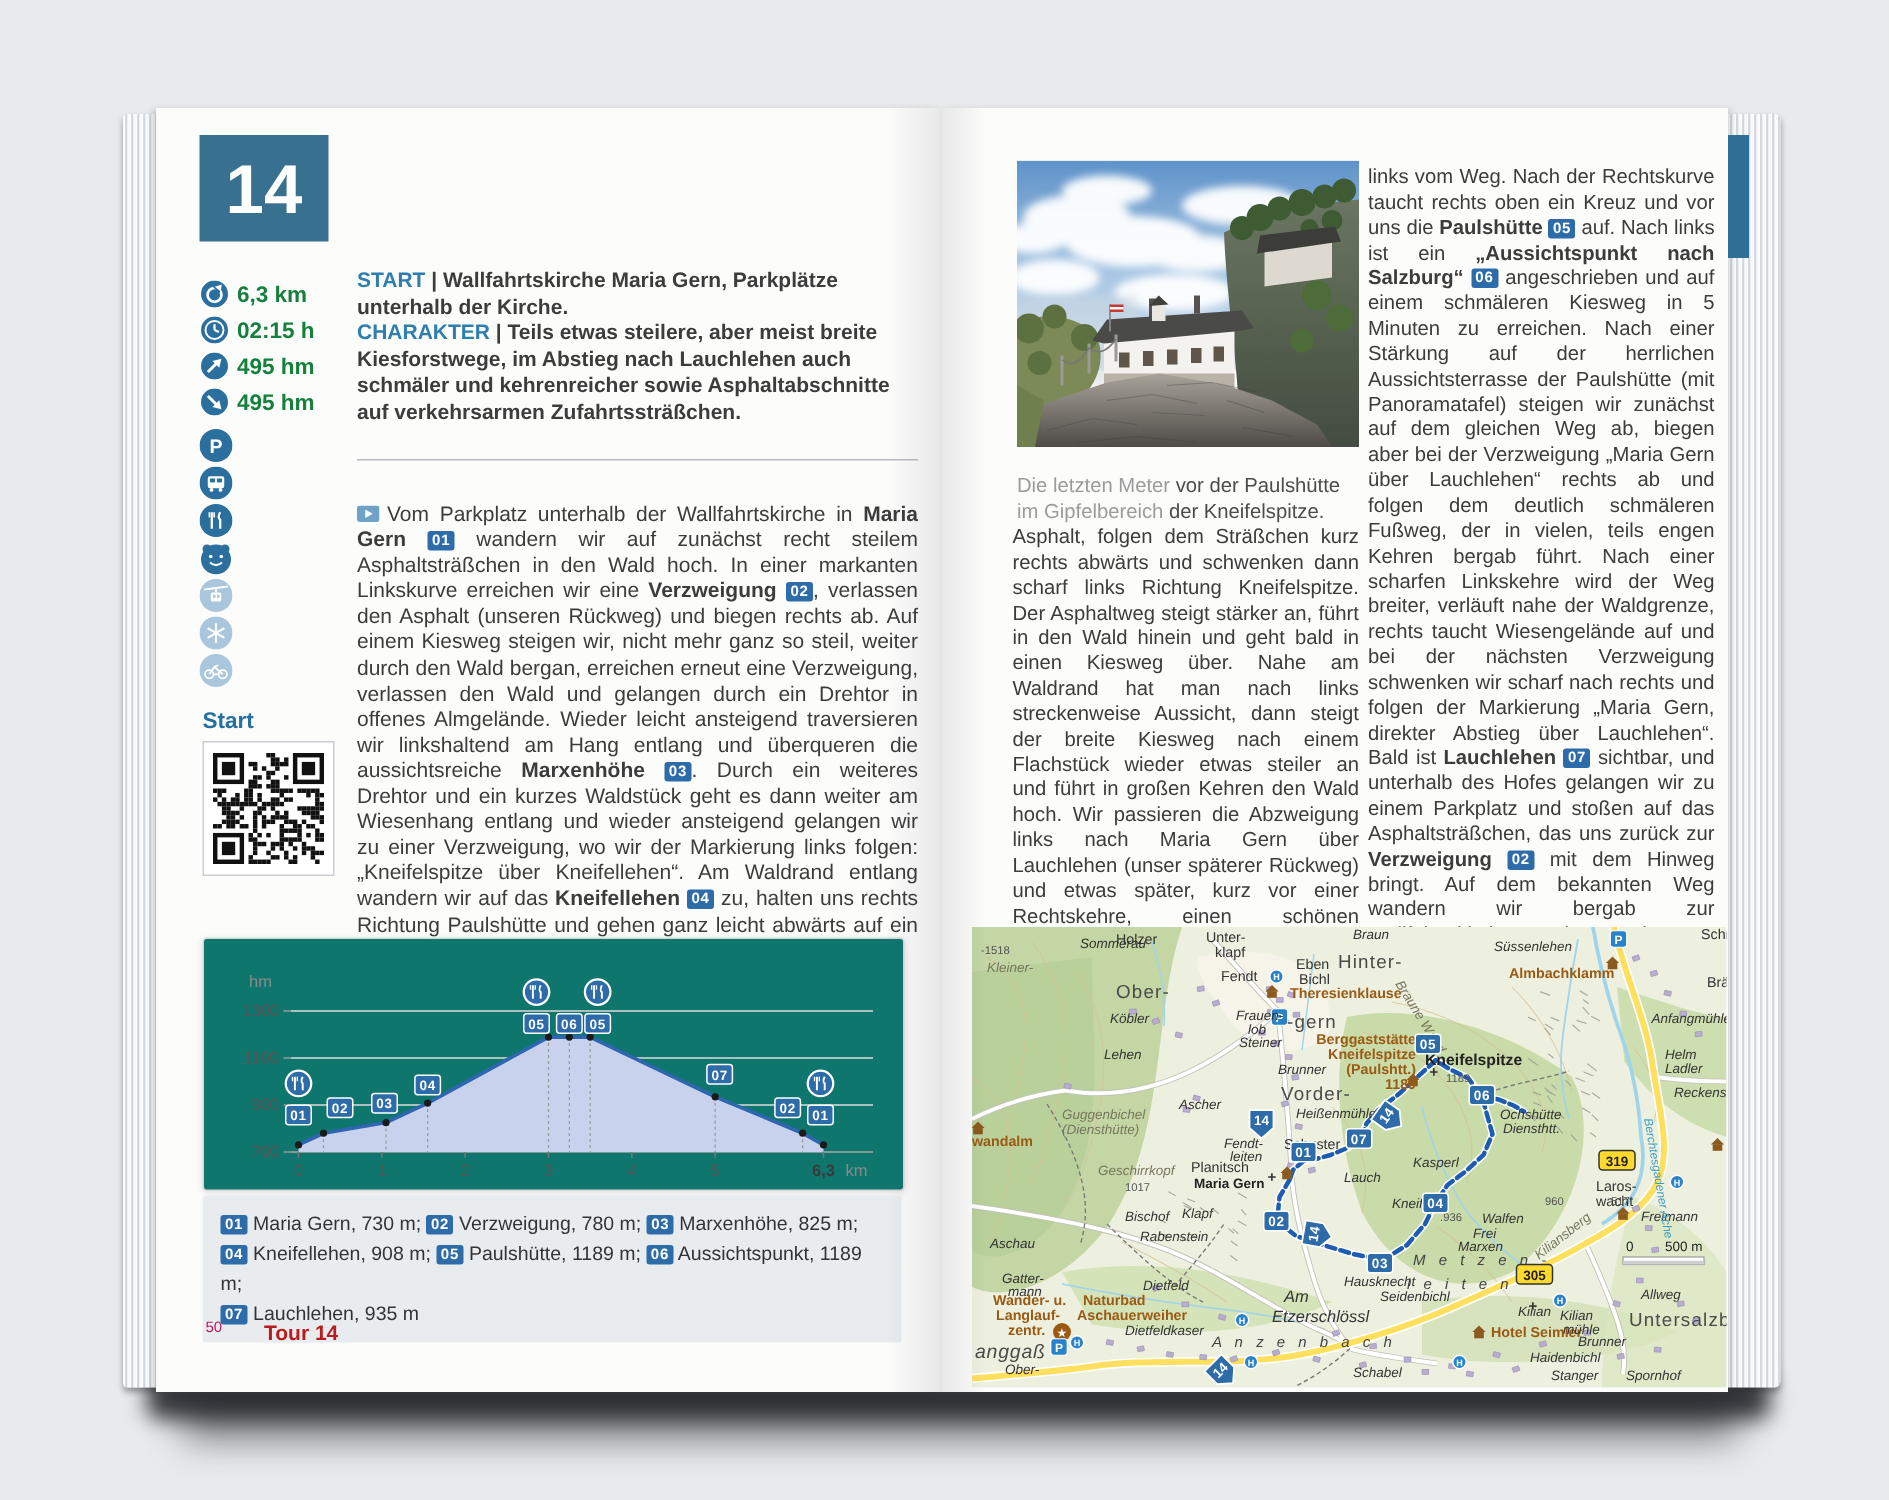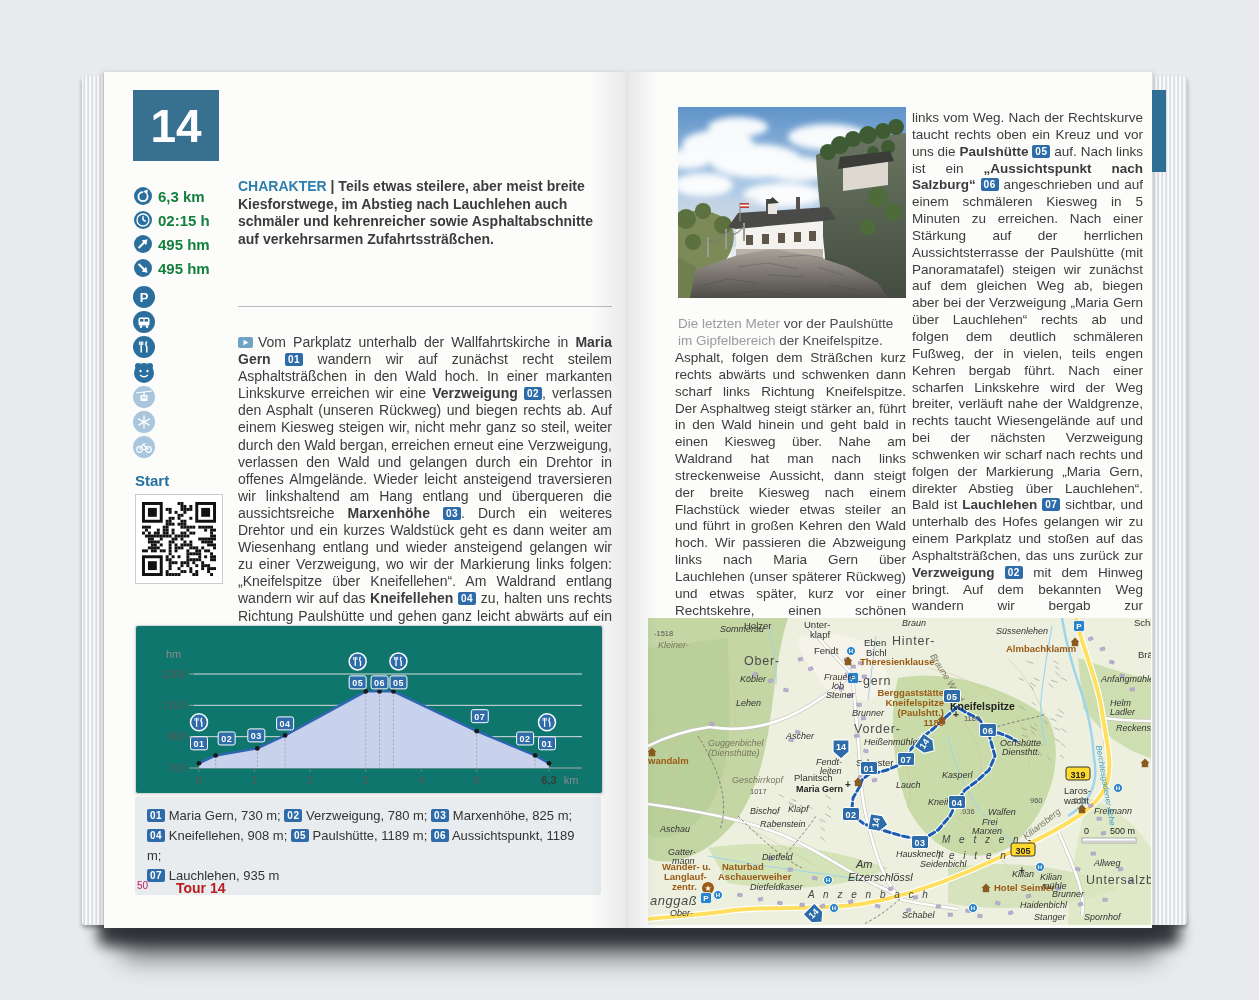--- a/index.html
+++ b/index.html
@@ -383,20 +383,21 @@
           <rect x="53.28" y="0" width="20.72" height="20.72" fill="#111"></rect>
           <rect x="56.24" y="2.96" width="14.8" height="14.8" fill="#fff"></rect>
           <rect x="59.2" y="5.92" width="8.879999999999999" height="8.879999999999999" fill="#111"></rect>
           <rect x="0" y="53.28" width="20.72" height="20.72" fill="#111"></rect>
           <rect x="2.96" y="56.24" width="14.8" height="14.8" fill="#fff"></rect>
           <rect x="5.92" y="59.2" width="8.879999999999999" height="8.879999999999999" fill="#111"></rect>
         </svg>
       </div>
 
     <div class="intro">
+      <div><span class="lbl">START</span><span> | Wallfahrtskirche Maria Gern, Parkplätze unterhalb der Kirche.</span></div>
       <div><span class="lbl">CHARAKTER</span><span> | Teils etwas steilere, aber meist breite Kiesforstwege, im Abstieg nach Lauchlehen auch schmäler und kehrenreicher sowie Asphaltabschnitte auf verkehrsarmen Zufahrtssträßchen.</span></div>
     </div>
     <div class="divider"></div>
 
     <div class="body-main">
       <svg width="15" height="11" style="vertical-align:-1px;margin-right:5px">
           <rect x="0" y="0" width="15" height="11" rx="2" fill="#6fa3c5"></rect>
           <path d="M5.5,2.7 L10.5,5.5 L5.5,8.3 Z" fill="#fff"></path>
         </svg><span><span>Vom Parkplatz unterhalb der Wallfahrtskirche in </span><span class="b">Maria Gern </span><span class="badge-inline">01</span><span> wandern wir auf zunächst recht steilem Asphaltsträßchen in den Wald hoch. In einer markanten Linkskurve erreichen wir eine </span><span class="b">Verzweigung </span><span class="badge-inline">02</span><span>, verlassen den Asphalt (unseren Rückweg) und biegen rechts ab. Auf einem Kiesweg steigen wir, nicht mehr ganz so steil, weiter durch den Wald bergan, erreichen erneut eine Verzweigung, verlassen den Wald und gelangen durch ein Drehtor in offenes Almgelände. Wieder leicht ansteigend traversieren wir linkshaltend am Hang entlang und überqueren die aussichtsreiche </span><span class="b">Marxenhöhe </span><span class="badge-inline">03</span><span>. Durch ein weiteres Drehtor und ein kurzes Waldstück geht es dann weiter am Wiesenhang entlang und wieder ansteigend gelangen wir zu einer Verzweigung, wo wir der Markierung links folgen: „Kneifelspitze über Kneifellehen“. Am Waldrand entlang wandern wir auf das </span><span class="b">Kneifellehen </span><span class="badge-inline">04</span><span> zu, halten uns rechts Richtung Paulshütte und gehen ganz leicht abwärts auf ein weiteres Gehöft zu. Wir stoßen auf</span></span>
     </div>

